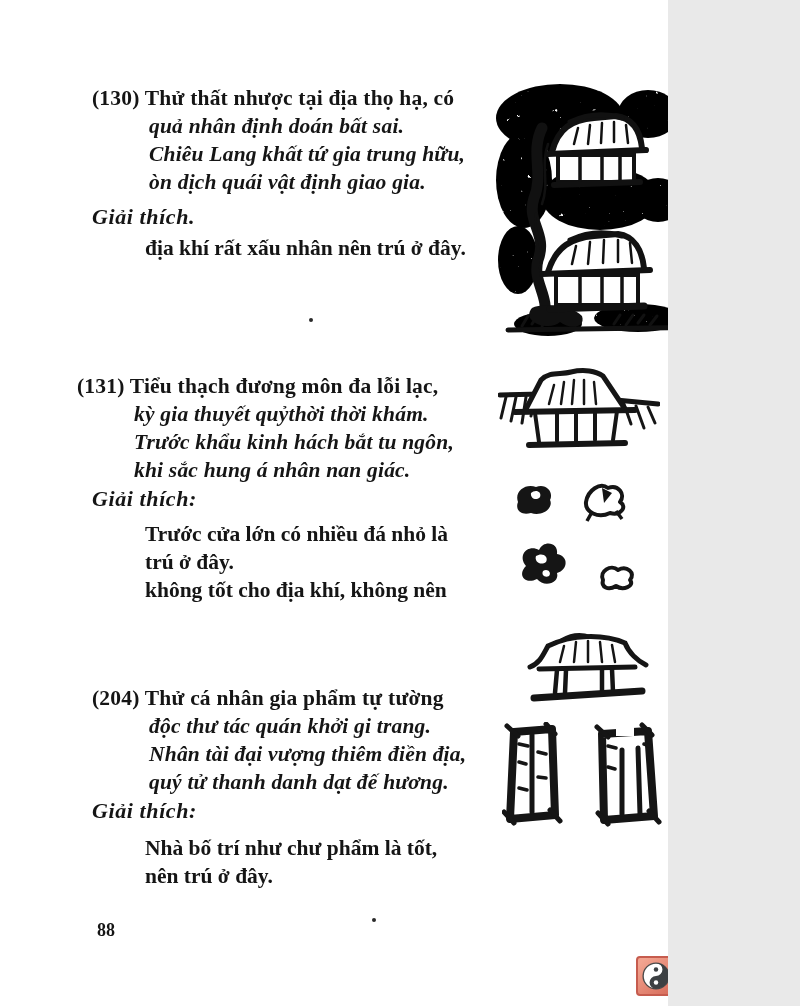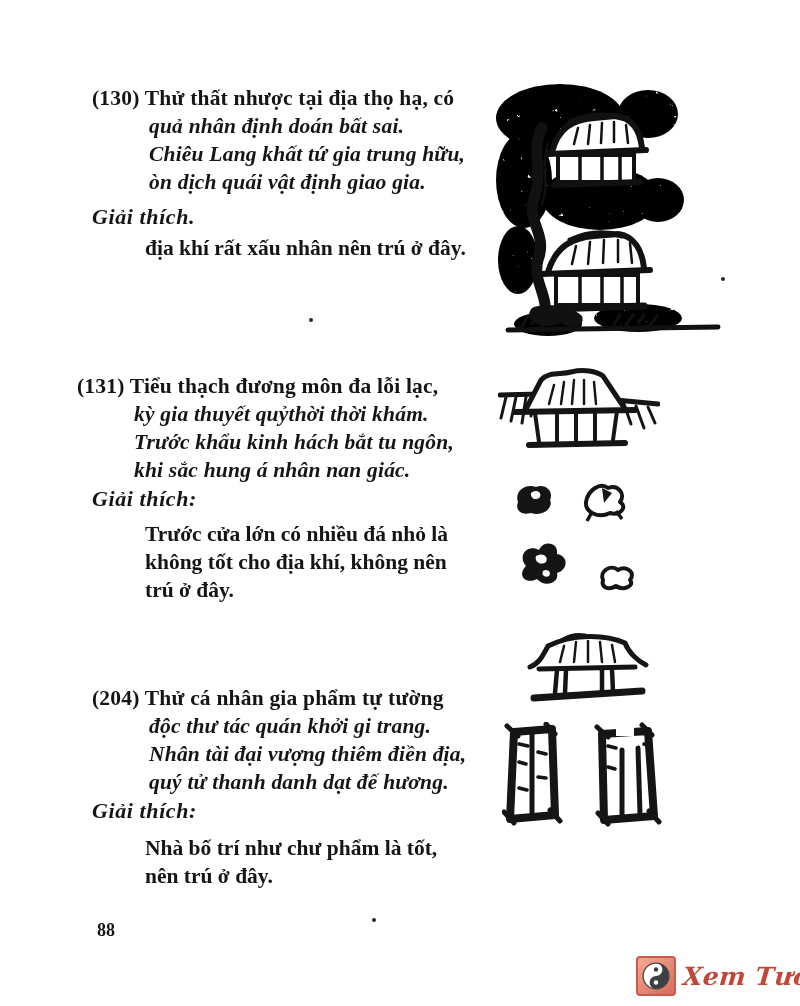--- a/index.html
+++ b/index.html
@@ -1,16 +1,16 @@
 <!DOCTYPE html>
 <html><head>
 <meta charset="utf-8">
 <style>
   html,body{margin:0;padding:0;background:#e9e9e9;}
-  .page{position:relative;width:800px;height:1006px;background:#ffffff;
+  .page{position:relative;width:668px;height:1006px;background:#ffffff;
         font-family:"Liberation Serif",serif;color:#151515;overflow:hidden;}
   .verse{position:absolute;font-size:21.5px;line-height:28px;font-weight:700;
          letter-spacing:.2px;white-space:nowrap;}
   .verse .cont{padding-left:57px;font-style:italic;}
   .glabel{position:absolute;font-size:22px;font-style:italic;font-weight:600;
           letter-spacing:.6px;white-space:nowrap;}
   .expl{position:absolute;font-size:21.5px;line-height:28px;font-weight:700;
         white-space:nowrap;}
   .pagenum{position:absolute;left:97px;top:920px;font-size:18px;font-weight:700;}
   .illus{position:absolute;}
@@ -44,22 +44,22 @@
   <div>
     <div class="verse" style="left:77px;top:372px">
       <div>(131) Tiểu thạch đương môn đa lỗi lạc,</div>
       <div class="cont">kỳ gia thuyết quỷthời thời khám.</div>
       <div class="cont">Trước khẩu kinh hách bắt tu ngôn,</div>
       <div class="cont">khi sắc hung á nhân nan giác.</div>
     </div>
     <div class="glabel" style="left:92px;top:486px">Giải thích:</div>
     <div class="expl" style="left:145px;top:520px">
       <div>Trước cửa lớn có nhiều đá nhỏ là</div>
+      <div>trú ở đây.</div>
       <div>không tốt cho địa khí, không nên</div>
-      <div>trú ở đây.</div>
     </div>
   </div>
 
   <div>
     <div class="verse" style="left:92px;top:684px">
       <div>(204) Thử cá nhân gia phẩm tự tường</div>
       <div class="cont">độc thư tác quán khởi gi trang.</div>
       <div class="cont">Nhân tài đại vượng thiêm điền địa,</div>
       <div class="cont">quý tử thanh danh dạt đế hương.</div>
     </div>

